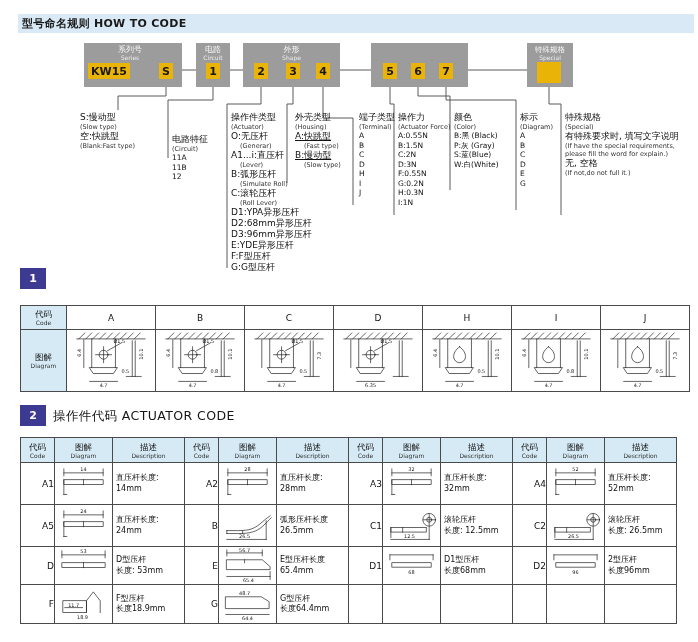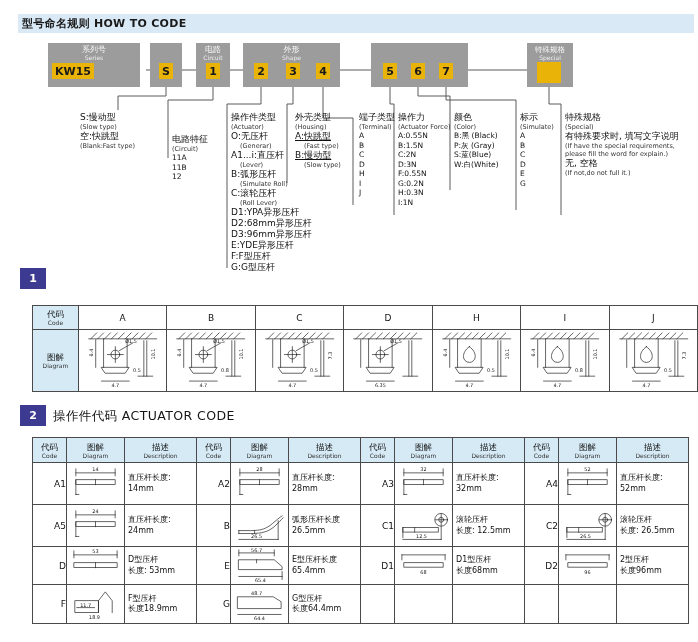--- a/index.html
+++ b/index.html
@@ -30,21 +30,21 @@
   .ln.en{font-size:6.5px;line-height:8px;color:#333;}
   .ln.enc{font-size:6.5px;line-height:8px;color:#333;padding-left:9px;}
   .ln.code{font-size:7.5px;line-height:9.5px;color:#111;}
 
   
   .badge{position:absolute;width:26px;height:21px;background:#3c3a91;color:#fff;
          display:flex;align-items:center;justify-content:center;font-size:11px;font-weight:700;}
   .sec-title{position:absolute;font-size:12.5px;color:#161616;letter-spacing:0.4px;font-weight:500;}
 
   
-  table{border-collapse:collapse;table-layout:fixed;margin-left:12px;}
+  table{border-collapse:collapse;table-layout:fixed;}
   td{border:1px solid #4a4a4a;padding:0;vertical-align:middle;overflow:hidden;}
   .hd{background:#d6eaf5;text-align:center;}
   .hd .cn{display:block;font-size:8.5px;line-height:10px;}
   .hd .en{display:block;font-size:6px;line-height:7px;color:#333;}
   .letter{background:#fff;text-align:center;font-size:9px;}
   .tpos1{position:absolute;left:20px;top:305px;}
   .tpos2{position:absolute;left:20px;top:437px;}
   .code-cell{text-align:right;font-size:9px;background:#fff;}
   .desc-cell{background:#fff;padding:2px 3px;}
   .desc-cell .d1,.desc-cell .d2{display:block;font-size:8px;line-height:10.5px;}
@@ -72,21 +72,21 @@
     <polyline points="213,79 213,100 168,100 168,158"></polyline>
     <polyline points="261,79 261,104 227,104 227,268"></polyline>
     <polyline points="293,79 293,104 287,104 287,183"></polyline>
     <polyline points="323,79 323,118 353,118 353,205"></polyline>
     <polyline points="390,79 390,104 394,104 394,215"></polyline>
     <polyline points="418,79 418,96 450,96 450,190"></polyline>
     <polyline points="446,79 446,100 516,100 516,210"></polyline>
     <polyline points="549,83 549,104 561,104 561,215"></polyline>
   </svg>
 
-  <div class="gbox" style="left:48px;width:92px;">
+  <div class="gbox" style="left:84px;width:92px;">
     <span class="lab-cn">系列号</span>
     <span class="lab-en">Series</span>
     <div class="wbox" style="left:4px;top:20px;width:42px;height:16px;">KW15</div>
   </div>
 
   <div class="gbox" style="left:150px;width:32px;">
     <div class="wbox" style="left:9px;top:20px;width:14px;height:16px;">S</div>
   </div>
 
   <div class="gbox" style="left:196px;width:34px;">
@@ -180,21 +180,21 @@
   <div class="lcol" style="left:454px;top:112px;">
       <div class="ln cn">颜色</div>
       <div class="ln en">(Color)</div>
       <div class="ln code">B:黑 (Black)</div>
       <div class="ln code">P:灰 (Gray)</div>
       <div class="ln code">S:蓝(Blue)</div>
       <div class="ln code">W:白(White)</div>
     </div>
   <div class="lcol" style="left:520px;top:112px;">
       <div class="ln cn">标示</div>
-      <div class="ln en">(Simulate)</div>
+      <div class="ln en">(Diagram)</div>
       <div class="ln code">A</div>
       <div class="ln code">B</div>
       <div class="ln code">C</div>
       <div class="ln code">D</div>
       <div class="ln code">E</div>
       <div class="ln code">G</div>
     </div>
   <div class="lcol" style="left:565px;top:112px;">
       <div class="ln cn">特殊规格</div>
       <div class="ln en">(Special)</div>

